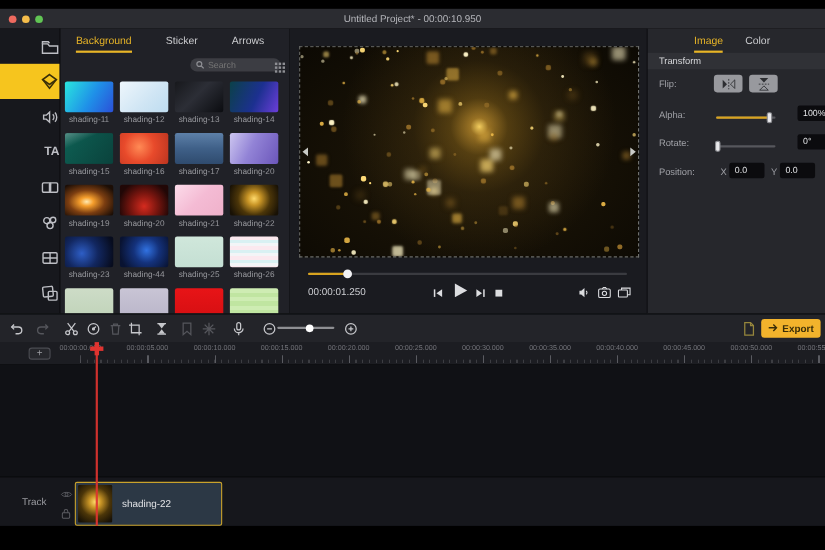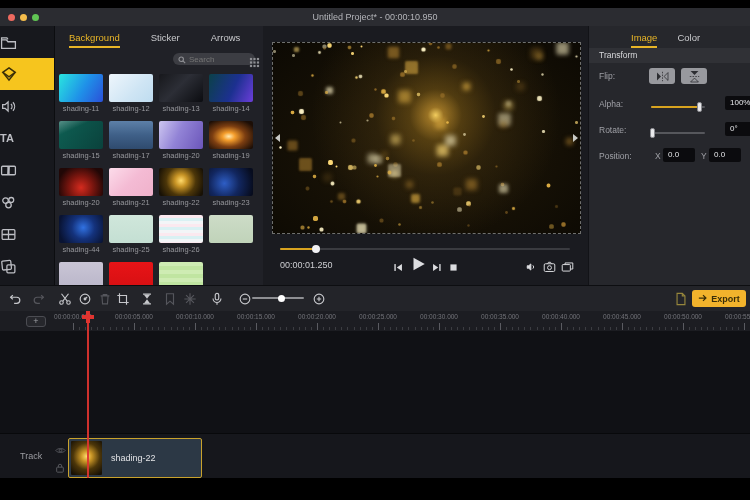--- a/index.html
+++ b/index.html
@@ -7,21 +7,21 @@
        font-family:"Liberation Sans",sans-serif;-webkit-font-smoothing:antialiased;}
   
   #titlebar{position:absolute;top:8px;left:0;width:750px;height:18px;background:#2b2c31;}
   .tl{position:absolute;top:6px;width:7px;height:7px;border-radius:50%;}
   .t-close{left:8px;background:#ee6a5f;}
   .t-min{left:20px;background:#f5bd4b;}
   .t-zoom{left:32px;background:#61c554;}
   #title{line-height:18px;text-align:center;font-size:9px;color:#b4b5ba;}
   
   #sidebar{position:absolute;top:26px;left:0;width:54px;height:259px;background:#17181d;border-right:1px solid #0c0d10;}
-  .sb-item{width:54px;height:32px;display:flex;align-items:center;justify-content:flex-start;color:#bdbec4;}
+  .sb-item{width:54px;height:32px;display:flex;align-items:center;justify-content:flex-end;color:#bdbec4;}
   .sb-item.active{background:#f6c51e;color:#3a2f08;}
   .sb-item svg{display:block;}
   .ta-glyph{font-size:11px;font-weight:bold;letter-spacing:0px;}
   
   #library{position:absolute;top:26px;left:55px;width:208px;height:259px;background:#202127;overflow:hidden;}
   .lib-tabs{display:flex;gap:31px;padding:6px 0 0 14px;font-size:9.5px;color:#c9cacd;}
   .lib-tab{padding-bottom:3px;cursor:default;}
   .lib-tab.active{color:#e8b527;border-bottom:2px solid #e8b527;}
   .searchrow{position:relative;height:18px;margin-top:3px;}
   .search-pill{position:absolute;left:118px;top:2px;width:72px;height:12px;border-radius:7px;background:#3c3d43;display:flex;align-items:center;padding:0 5px;gap:3px;}
@@ -212,20 +212,24 @@
         </div>
         <div class="lib-item">
           <div class="thumb" style="background: linear-gradient(115deg, rgb(11, 65, 72), rgb(28, 48, 144) 55%, rgb(108, 62, 218));"></div>
           <div class="lbl">shading-14</div>
         </div>
         <div class="lib-item">
           <div class="thumb" style="background: linear-gradient(155deg, rgba(255, 255, 255, 0.3), rgba(255, 255, 255, 0) 30%), linear-gradient(125deg, rgb(14, 96, 84), rgb(10, 66, 60));"></div>
           <div class="lbl">shading-15</div>
         </div>
         <div class="lib-item">
+          <div class="thumb" style="background: radial-gradient(circle at 40% 45%, rgb(255, 138, 85) 0%, rgb(232, 74, 43) 45%, rgb(188, 53, 32) 100%);"></div>
+          <div class="lbl">shading-16</div>
+        </div>
+        <div class="lib-item">
           <div class="thumb" style="background: linear-gradient(rgb(93, 128, 168), rgb(63, 96, 136) 50%, rgb(47, 75, 110));"></div>
           <div class="lbl">shading-17</div>
         </div>
         <div class="lib-item">
           <div class="thumb" style="background: linear-gradient(115deg, rgb(205, 198, 240), rgb(146, 131, 214) 45%, rgb(107, 86, 186));"></div>
           <div class="lbl">shading-20</div>
         </div>
         <div class="lib-item">
           <div class="thumb" style="background: radial-gradient(at 45% 55%, rgb(255, 234, 178) 0%, rgb(245, 158, 44) 18%, rgb(124, 62, 17) 48%, rgb(28, 14, 6) 85%);"></div>
           <div class="lbl">shading-19</div>

